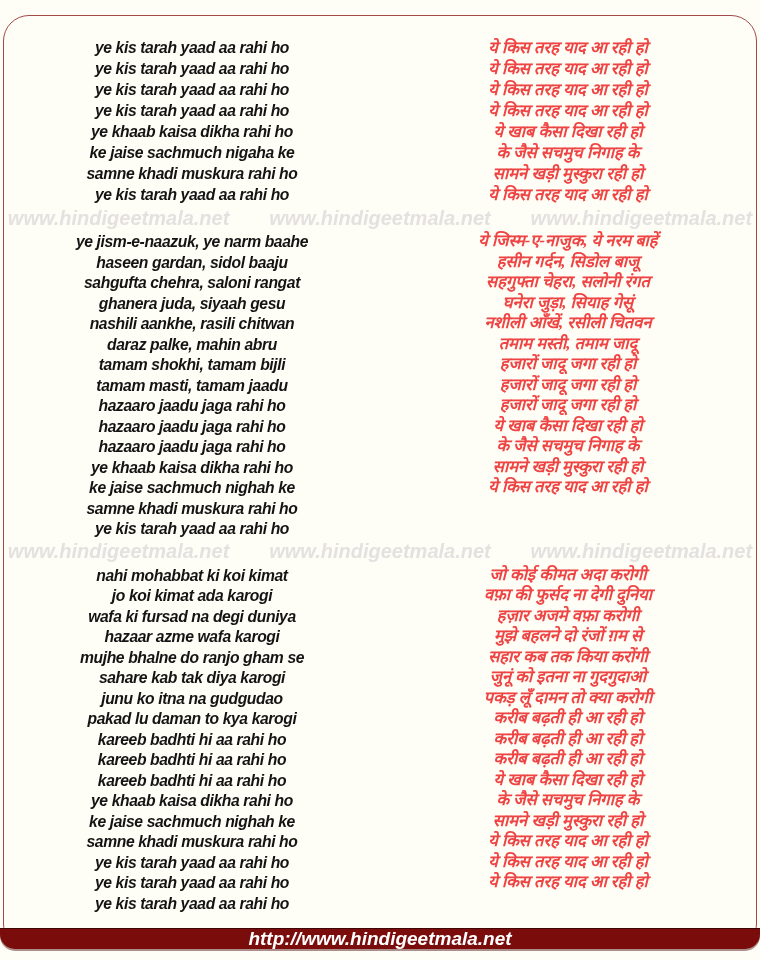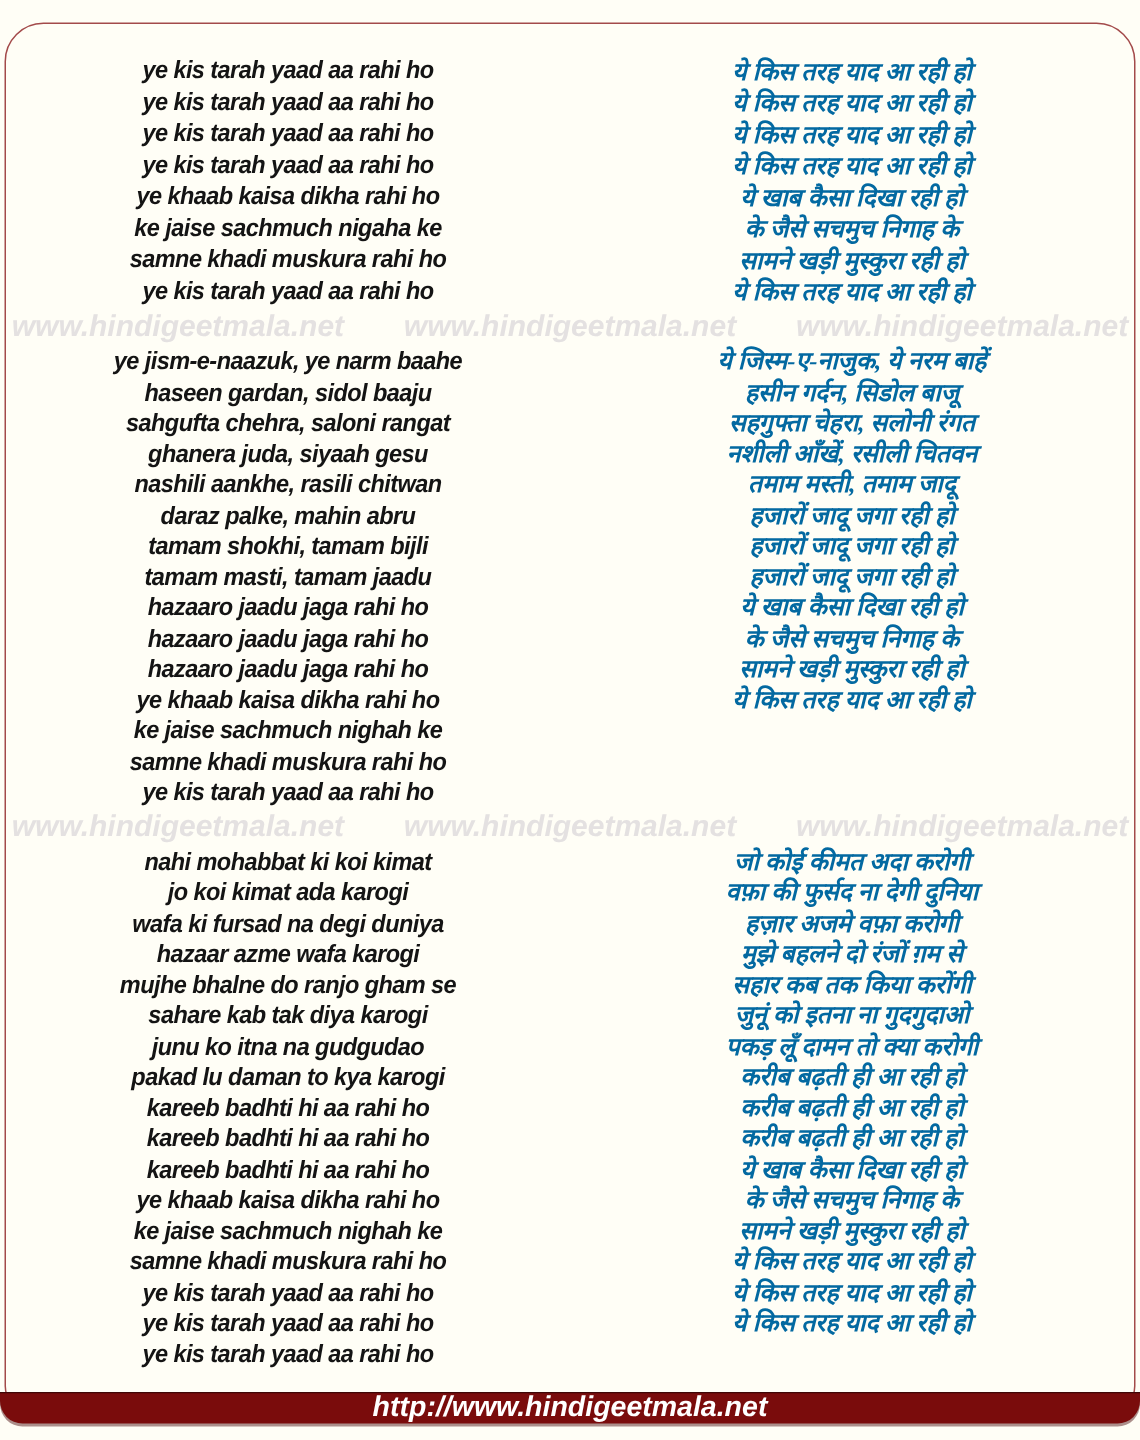--- a/index.html
+++ b/index.html
@@ -45,21 +45,21 @@
     font-weight:700;
     font-size:16.5px;
     letter-spacing:-0.4px;
     color:#141414;
     transform:scaleX(0.95);
   }
   .hindi .line{
     font-style:italic;
     font-weight:700;
     font-size:16.5px;
-    color:#0369a1;
+    color:#ef4444;
     font-family:"Liberation Serif", serif;
   }
   .watermark-row{
     display:flex;
     justify-content:space-evenly;
     align-items:center;
     height:26px;
     width:100%;
     overflow:hidden;
     gap:36px;
@@ -141,20 +141,21 @@
           <div class="line">hazaaro jaadu jaga rahi ho</div>
           <div class="line">ye khaab kaisa dikha rahi ho</div>
           <div class="line">ke jaise sachmuch nighah ke</div>
           <div class="line">samne khadi muskura rahi ho</div>
           <div class="line">ye kis tarah yaad aa rahi ho</div>
         </div>
         <div class="col hindi" lang="hi">
           <div class="line">ये जिस्म-ए-नाजुक, ये नरम बाहें</div>
           <div class="line">हसीन गर्दन, सिडोल बाजू</div>
           <div class="line">सहगुफ्ता चेहरा, सलोनी रंगत</div>
+          <div class="line">घनेरा जुड़ा, सियाह गेसूं</div>
           <div class="line">नशीली आँखें, रसीली चितवन</div>
           <div class="line">तमाम मस्ती, तमाम जादू</div>
           <div class="line">हजारों जादू जगा रही हो</div>
           <div class="line">हजारों जादू जगा रही हो</div>
           <div class="line">हजारों जादू जगा रही हो</div>
           <div class="line">ये खाब कैसा दिखा रही हो</div>
           <div class="line">के जैसे सचमुच निगाह के</div>
           <div class="line">सामने खड़ी मुस्कुरा रही हो</div>
           <div class="line">ये किस तरह याद आ रही हो</div>
         </div>

